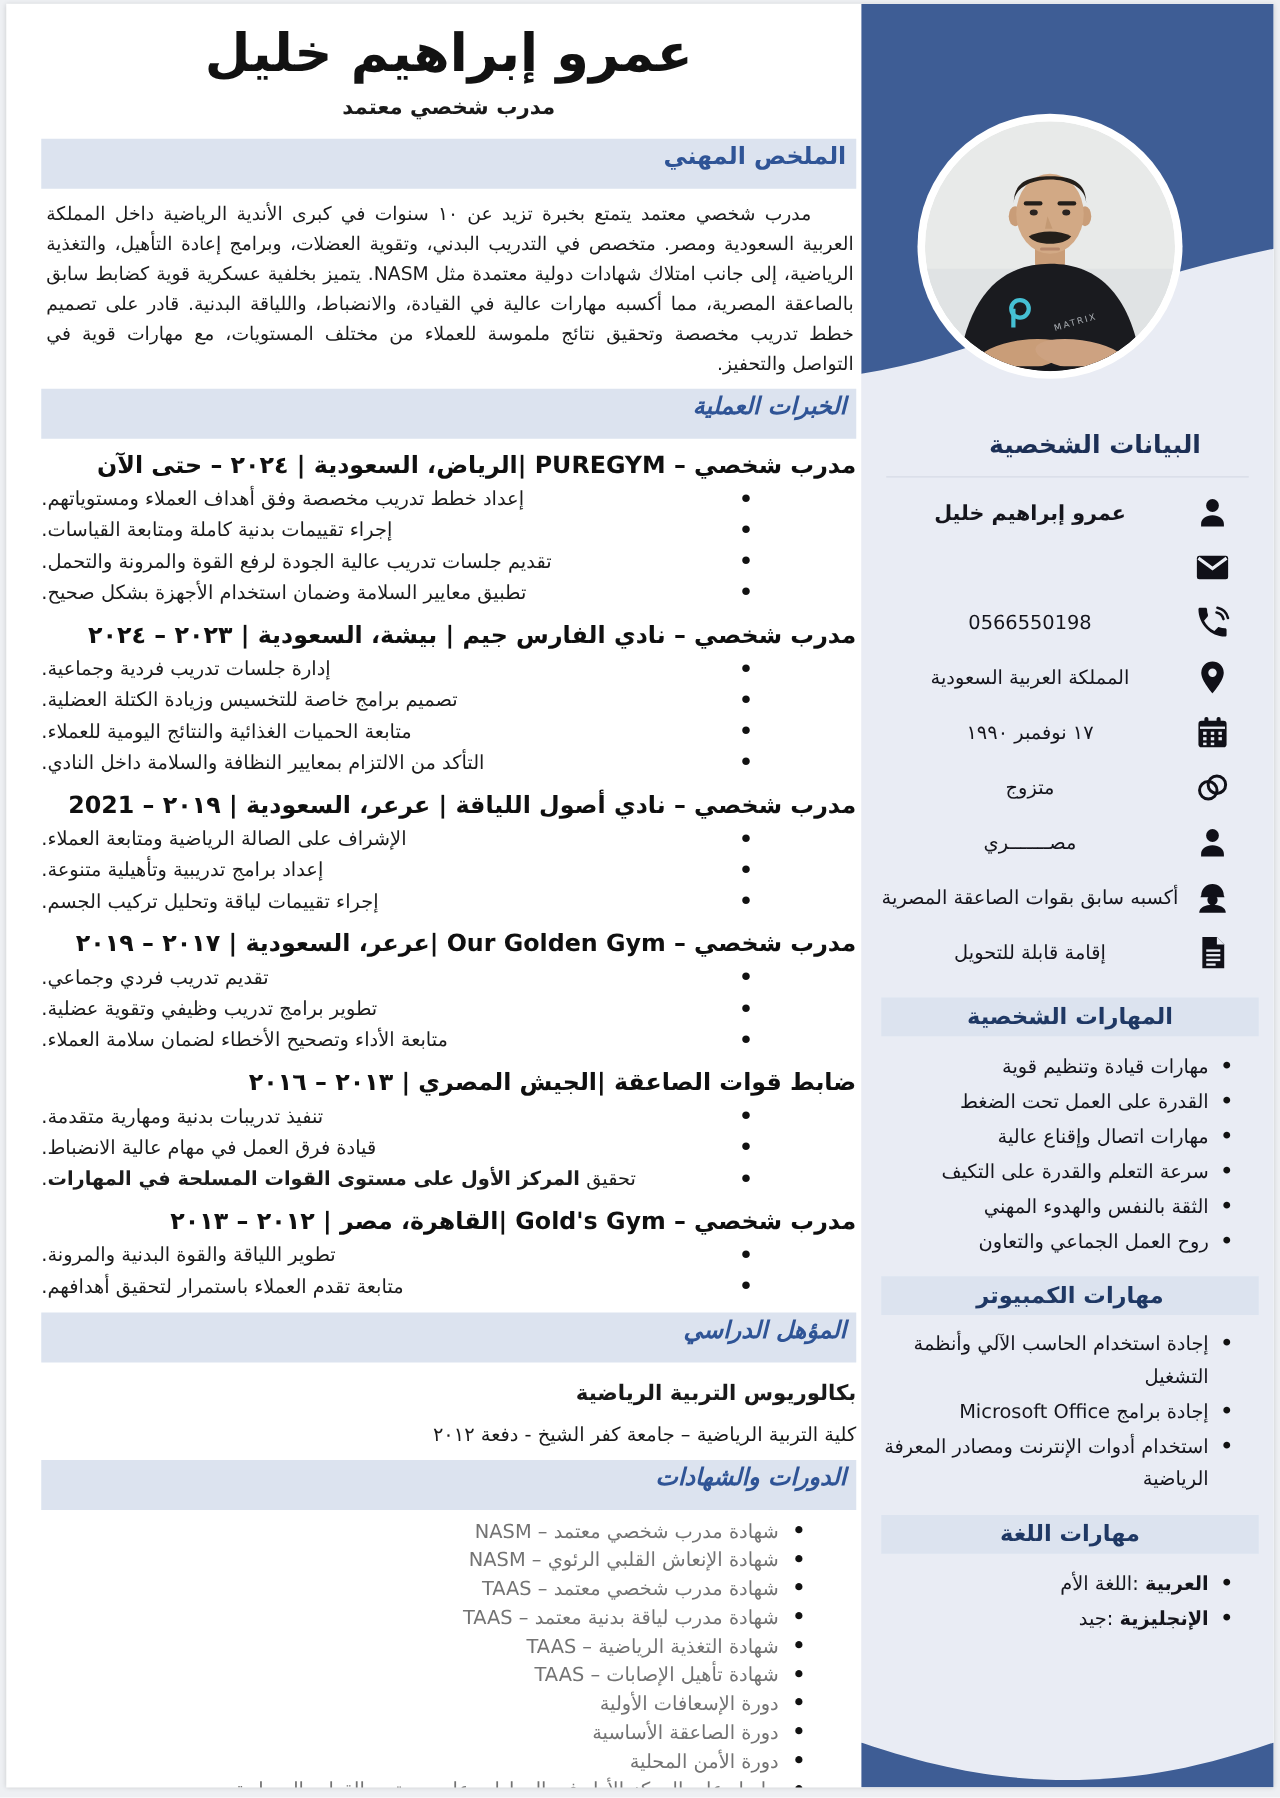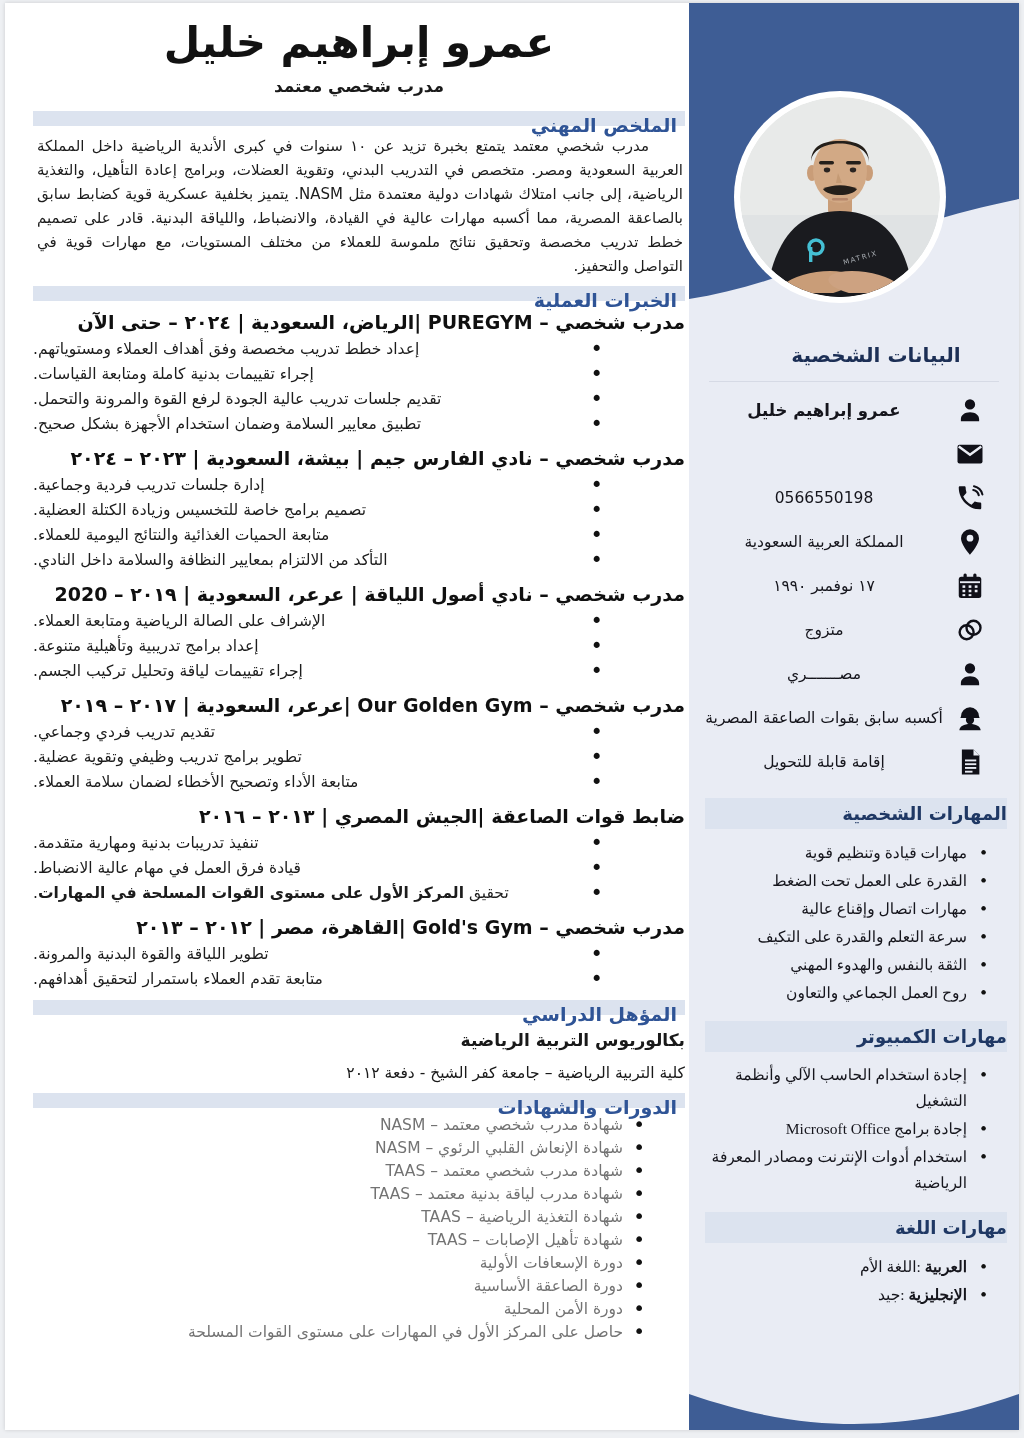--- a/index.html
+++ b/index.html
@@ -22,24 +22,24 @@
   .name{
     text-align:center;font-size:42px;line-height:44px;font-weight:bold;
     color:#121212;margin:18px 0 0;
   }
   .job-sub{
     text-align:center;font-size:17px;line-height:22px;font-weight:bold;
     color:#1a1a1a;margin:10px 0 0;
   }
   .bar{
     background:#dce3ef;color:#2f5496;font-weight:bold;
-    font-size:19px;line-height:29px;height:15px;
+    font-size:19px;line-height:29px;height:40px;
     padding:0 8px;margin:14px 0 0;
   }
-  .bar.tight{margin-top:8px;}
+  .bar.tight{margin-top:8px;font-style:italic;}
   .summary-text{
     font-size:15px;line-height:24px;text-align:justify;
     margin:8px 2px 0 4px;text-indent:34px;color:#1c1c1c;
   }
   .job{margin:0;}
   .job h3{
     font-size:19px;line-height:26px;font-weight:bold;color:#101010;
     margin:8px 0 2px;white-space:nowrap;
   }
   ul.blist{list-style:none;margin:0;padding:0 80px 0 0;}
@@ -79,24 +79,24 @@
     line-height:28px;margin:38px 0 0;padding-left:44px;
   }
   .side-divider{height:1px;background:#d6dae5;margin:12px 20px 0;border:0;}
   .personal-rows{margin-top:6px;}
   .p-row{display:flex;align-items:center;padding:7px 34px 7px 12px;direction:rtl;}
   .p-icon{width:30px;height:30px;flex:none;margin-left:8px;}
   .p-icon svg{width:30px;height:30px;display:block;}
   .p-text{flex:1;text-align:center;font-size:15.5px;line-height:25px;color:#15151c;}
   .p-text.b{font-weight:bold;font-size:16.5px;}
   .skill-bar{
-    background:#dce3ef;color:#1f3864;font-weight:bold;
+    background:#dce3ef;color:#1f3864;text-align:center;font-weight:bold;
     font-size:18px;line-height:31px;height:31px;margin:14px 12px 0 16px;
   }
-  ul.side-list{list-style:none;margin:10px 0 0;padding:0 32px 0 14px;font-family:Liberation Serif, serif;}
+  ul.side-list{list-style:none;margin:10px 0 0;padding:0 32px 0 14px;}
   ul.side-list li{
     position:relative;padding:0 20px 0 0;text-align:right;
     font-size:15.5px;line-height:28px;color:#15151c;
   }
   ul.side-list li::before{
     content:"•";position:absolute;right:0;top:0;font-size:19px;color:#111;
   }
   ul.side-list.wrap li{line-height:26px;padding-bottom:2px;}
   .side-bottom{position:absolute;bottom:0;left:0;right:0;height:36px;}
   .side-bottom svg{display:block;width:100%;height:36px;}
@@ -127,21 +127,21 @@
         <section class="job">
           <h3>مدرب شخصي – نادي الفارس جيم | بيشة، السعودية | ٢٠٢٣ – ٢٠٢٤</h3>
           <ul class="blist">
             <li>إدارة جلسات تدريب فردية وجماعية.</li>
             <li>تصميم برامج خاصة للتخسيس وزيادة الكتلة العضلية.</li>
             <li>متابعة الحميات الغذائية والنتائج اليومية للعملاء.</li>
             <li>التأكد من الالتزام بمعايير النظافة والسلامة داخل النادي.</li>
           </ul>
         </section>
         <section class="job">
-          <h3>مدرب شخصي – نادي أصول اللياقة | عرعر، السعودية | ٢٠١٩ – 2020</h3>
+          <h3>مدرب شخصي – نادي أصول اللياقة | عرعر، السعودية | ٢٠١٩ – 2021</h3>
           <ul class="blist">
             <li>الإشراف على الصالة الرياضية ومتابعة العملاء.</li>
             <li>إعداد برامج تدريبية وتأهيلية متنوعة.</li>
             <li>إجراء تقييمات لياقة وتحليل تركيب الجسم.</li>
           </ul>
         </section>
         <section class="job">
           <h3>مدرب شخصي – Our Golden Gym |عرعر، السعودية | ٢٠١٧ – ٢٠١٩</h3>
           <ul class="blist">
             <li>تقديم تدريب فردي وجماعي.</li>

